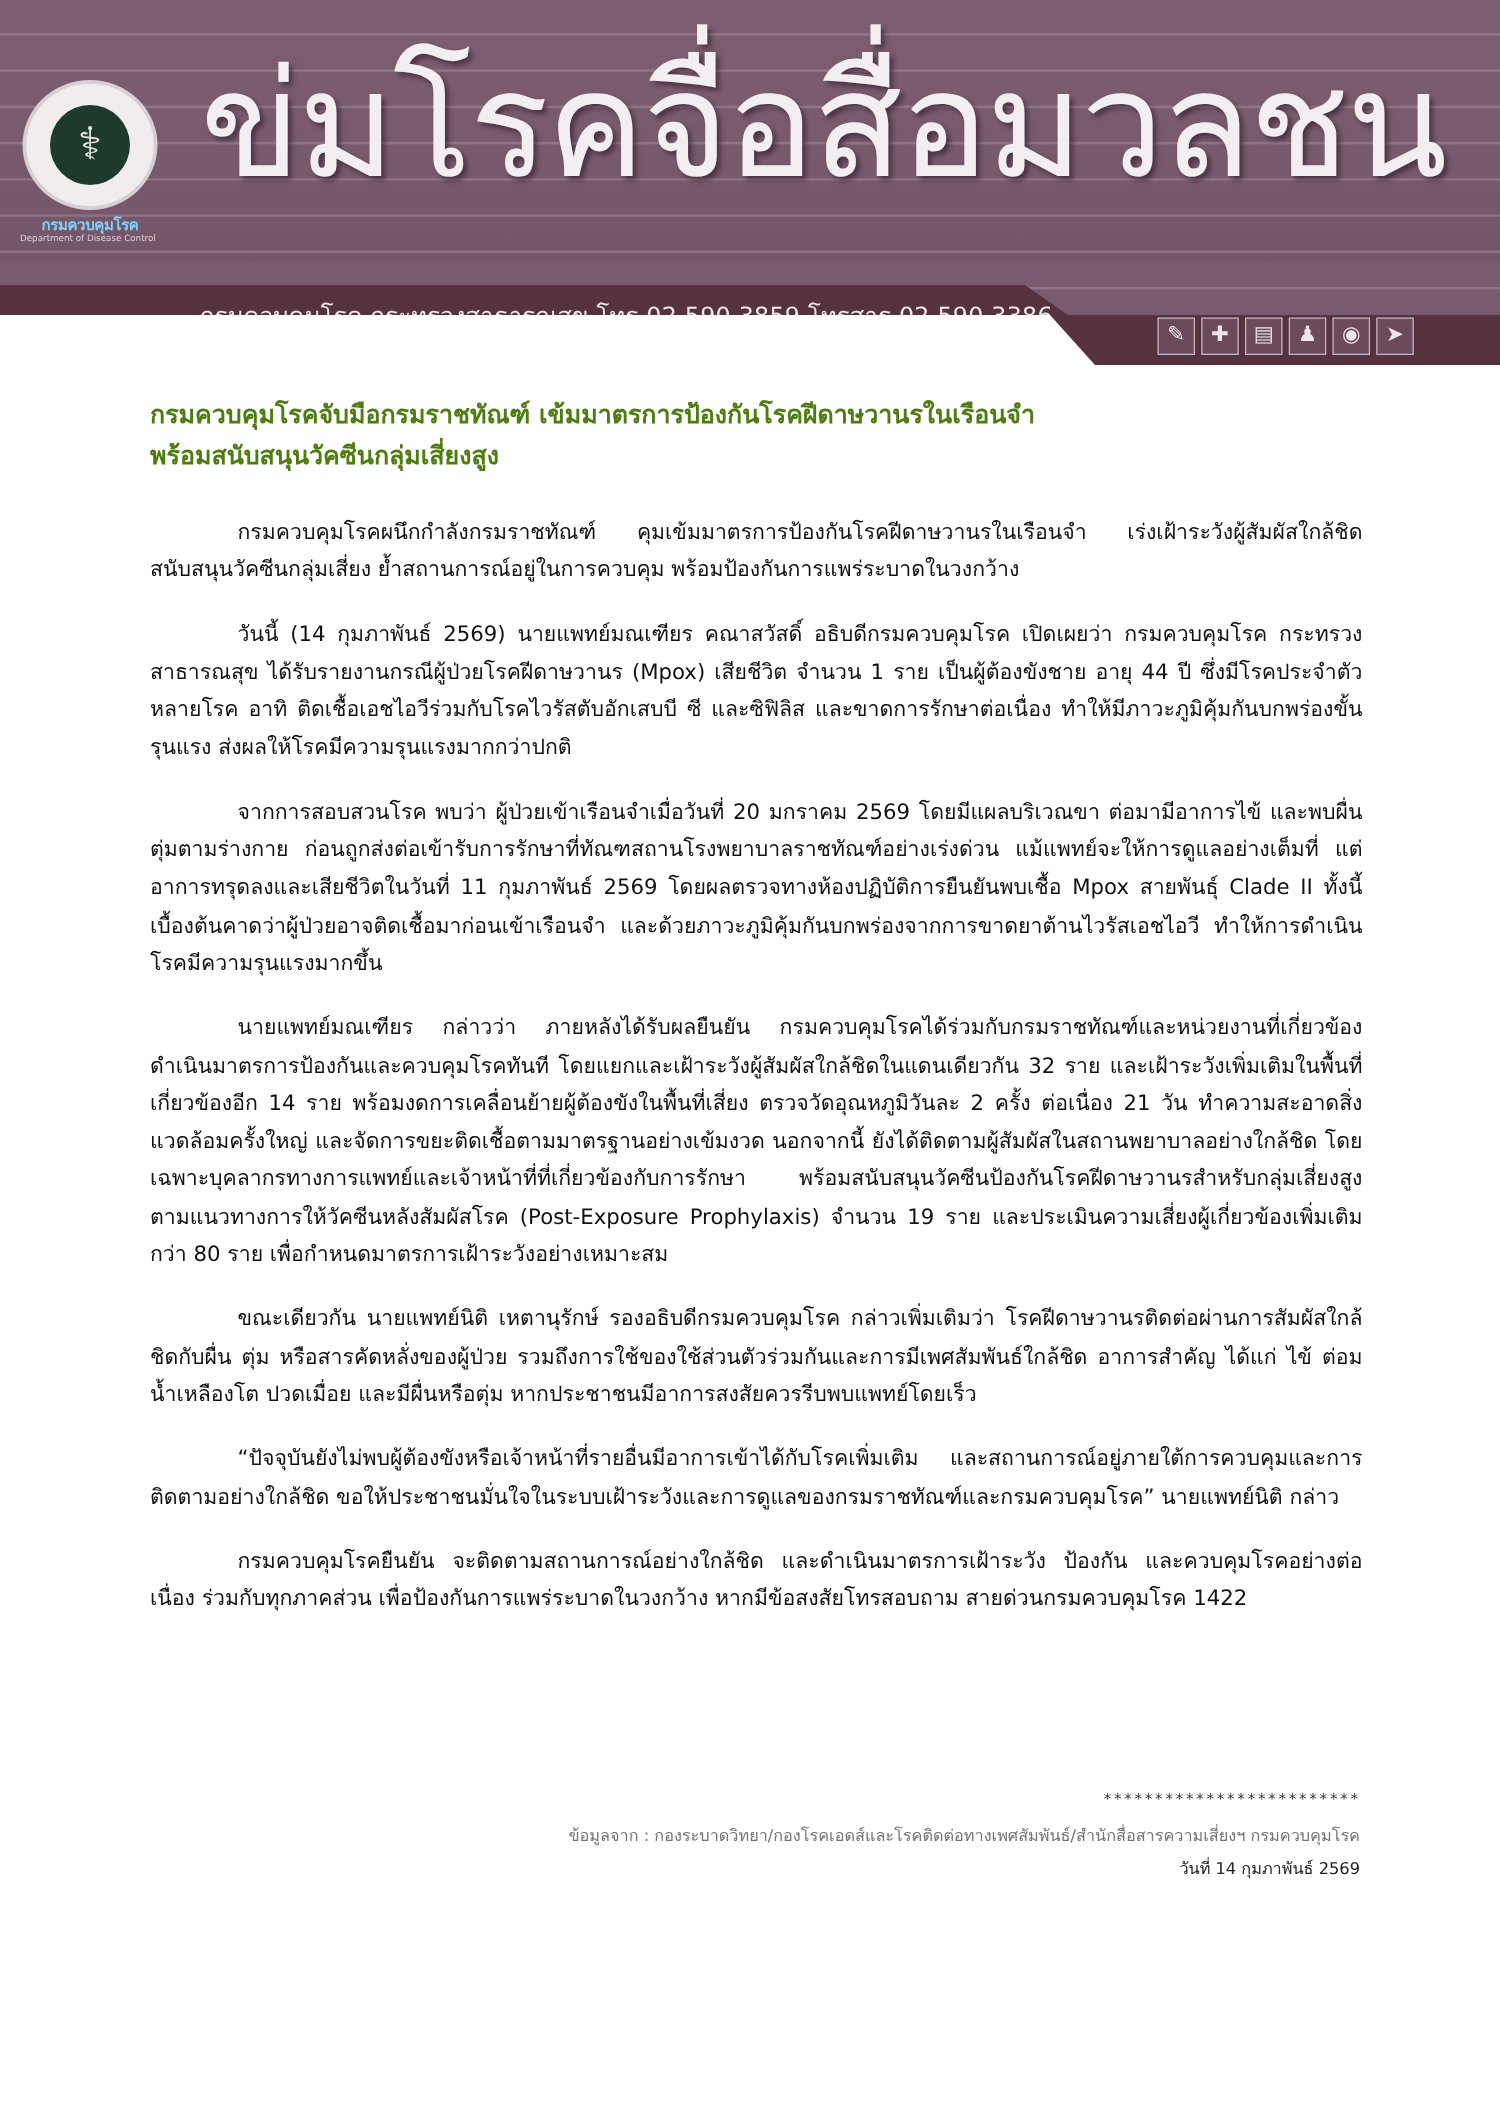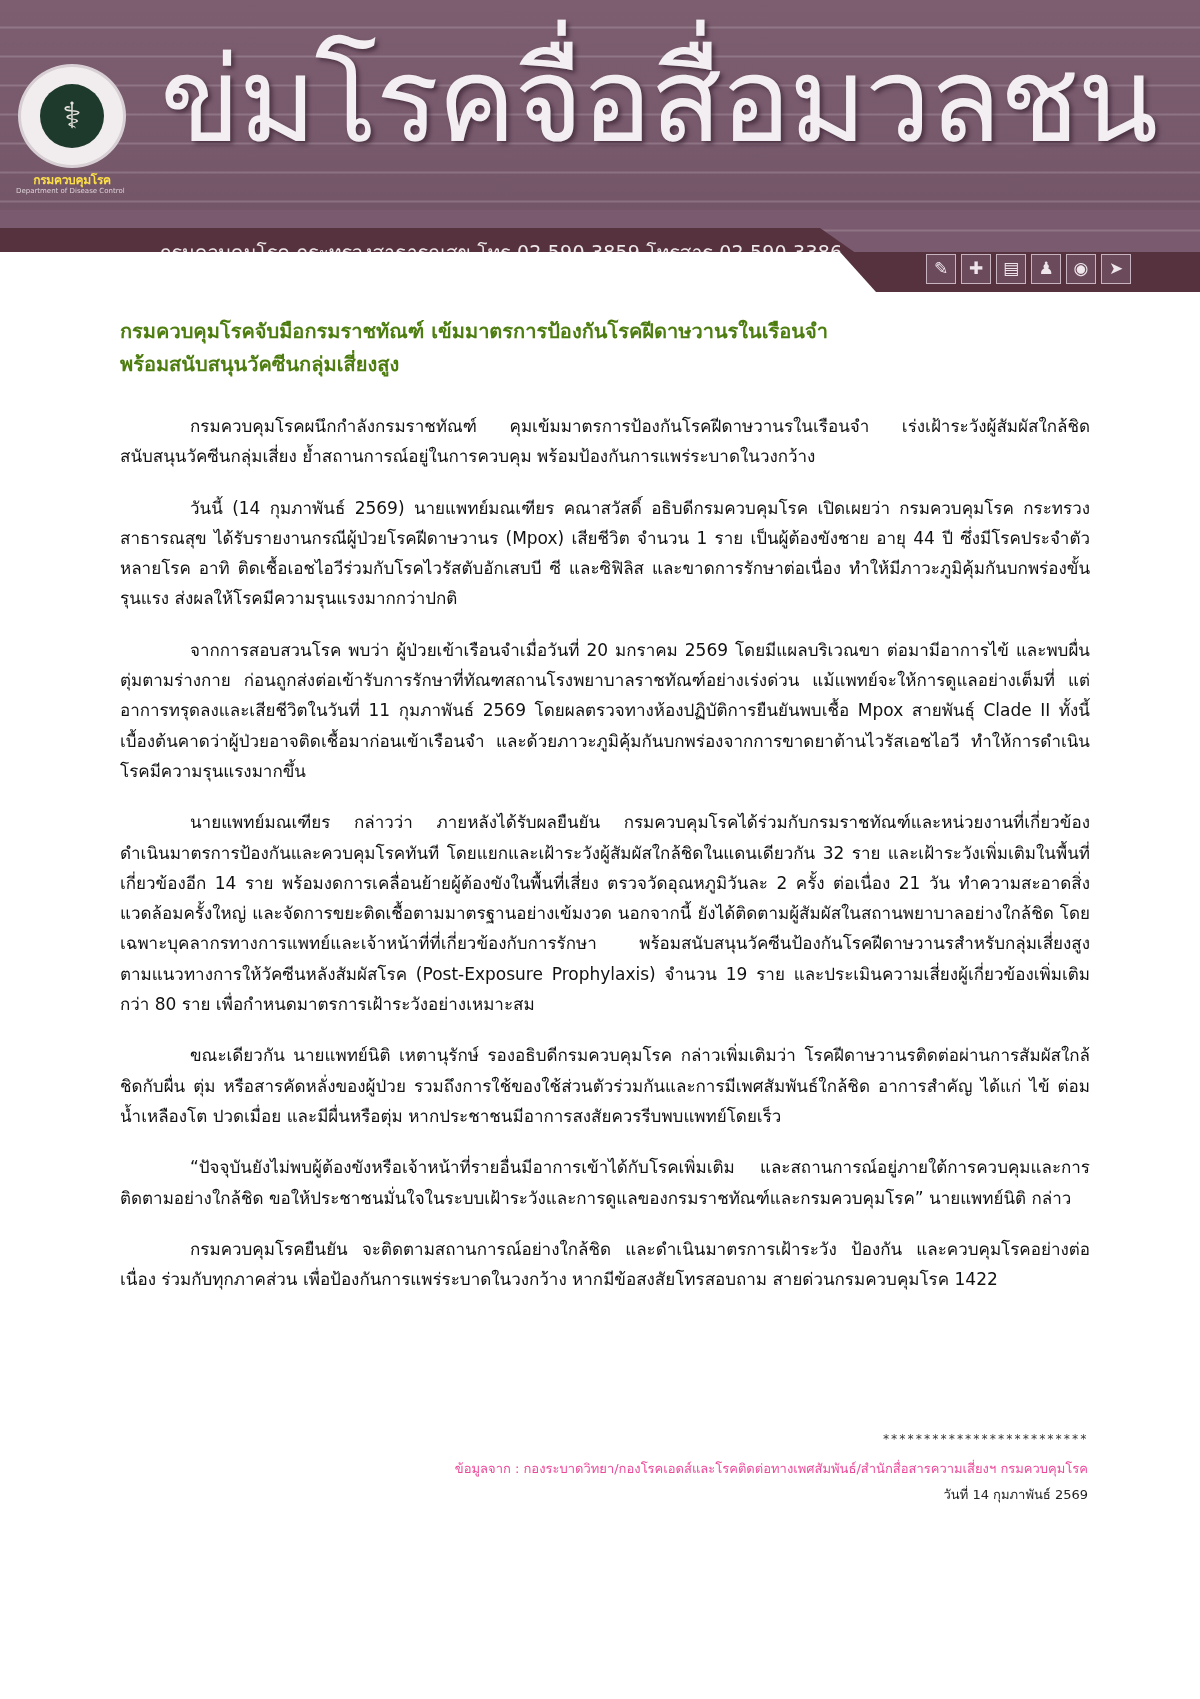--- a/index.html
+++ b/index.html
@@ -33,21 +33,21 @@
     display: flex; align-items: center; justify-content: center;
   }
   .logo-inner {
     width: 64px; height: 64px; border-radius: 50%;
     background: #1e3a2c;
     display: flex; align-items: center; justify-content: center;
     color: #e8e4e0; font-size: 36px; line-height: 1;
   }
   .logo-caption {
     position: absolute; left: 16px; top: 170px; width: 112px;
-    text-align: center; color: #fde047; font-size: 12px; font-weight: bold;
+    text-align: center; color: #7dd3fc; font-size: 12px; font-weight: bold;
     letter-spacing: -0.3px;
   }
   .logo-caption-en {
     position: absolute; left: 16px; top: 187px; width: 112px;
     text-align: left; color: #ddd3d8; font-size: 7px;
   }
   .banner-title {
     position: absolute; left: 160px; top: 30px;
     color: #f2eef1;
     font-family: "DejaVu Sans", sans-serif;
@@ -99,21 +99,21 @@
     text-indent: 70px; text-align: justify; margin-top: 21px;
   }
 
   
   .stars {
     position: absolute; right: 112px; top: 1432px;
     font-family: "DejaVu Sans Mono", monospace; font-size: 12px; letter-spacing: 1px; color: #333;
   }
   .source-line {
     position: absolute; right: 112px; top: 1458px;
-    font-size: 13px; color: #ec4899; white-space: nowrap;
+    font-size: 13px; color: #737373; white-space: nowrap;
   }
   .date-line {
     position: absolute; right: 112px; top: 1484px;
     font-size: 13px; color: #222; white-space: nowrap;
   }
 </style>
 </head>
 <body>
 
 <header class="banner">

